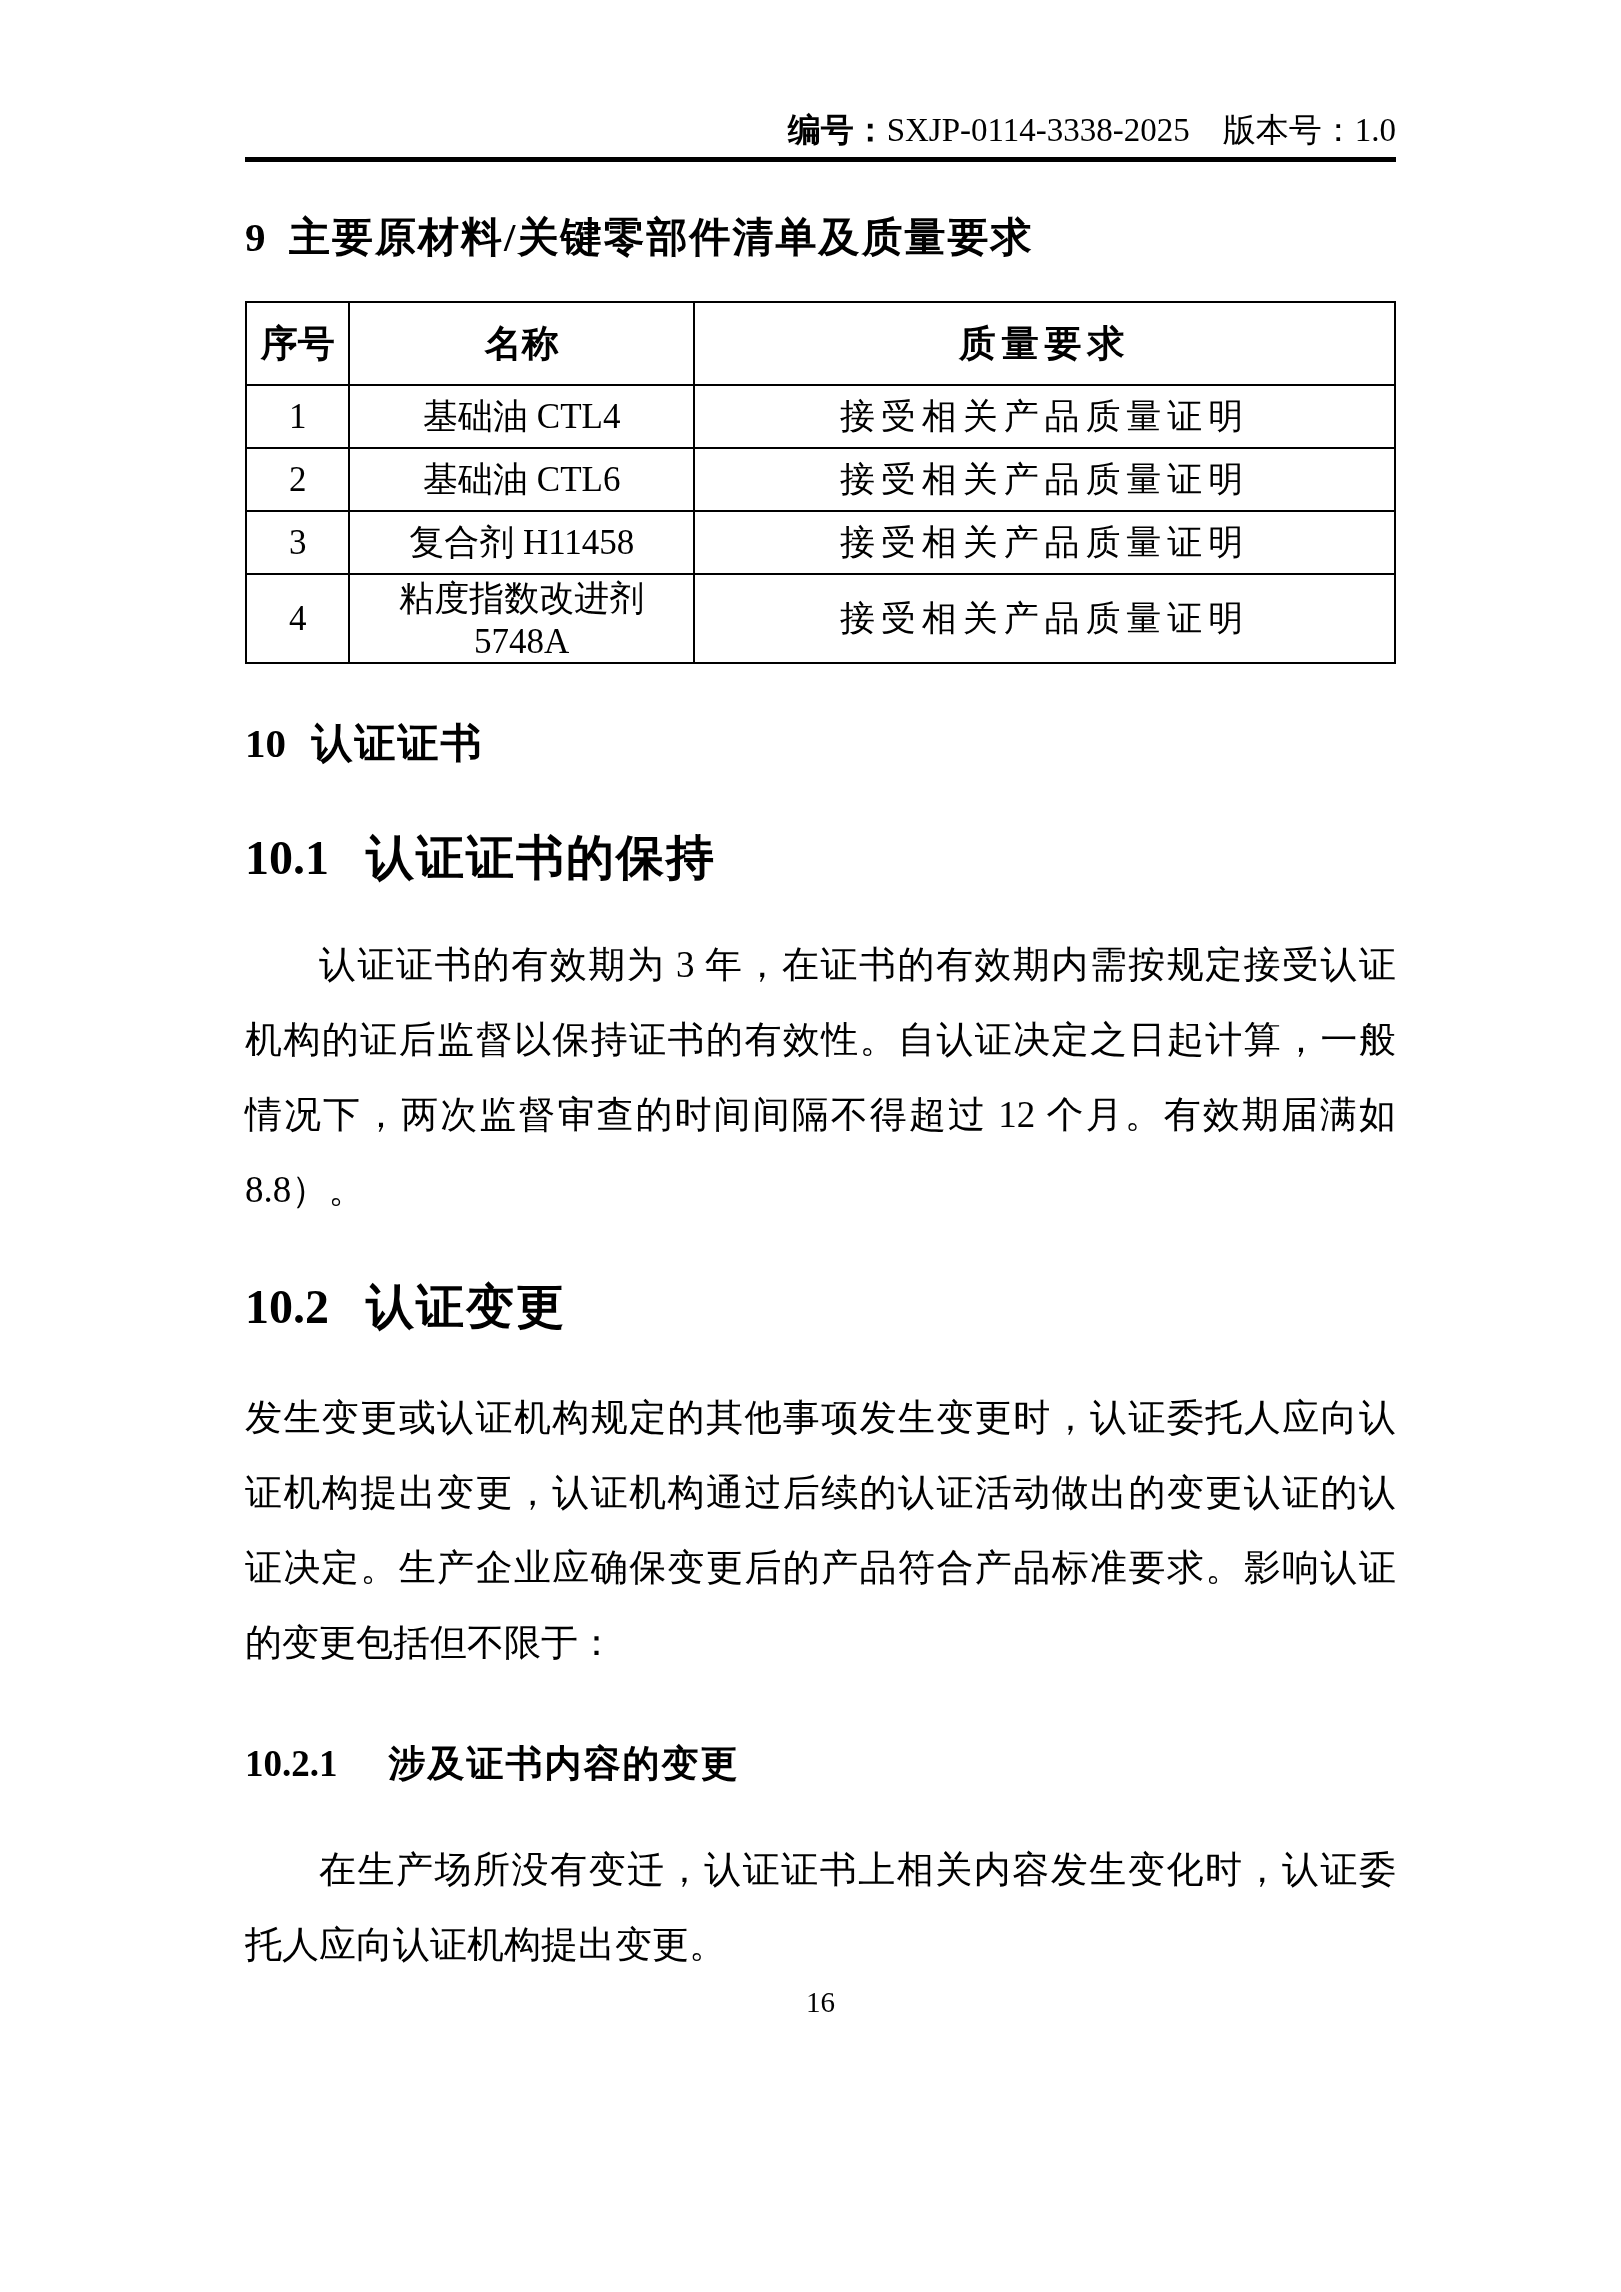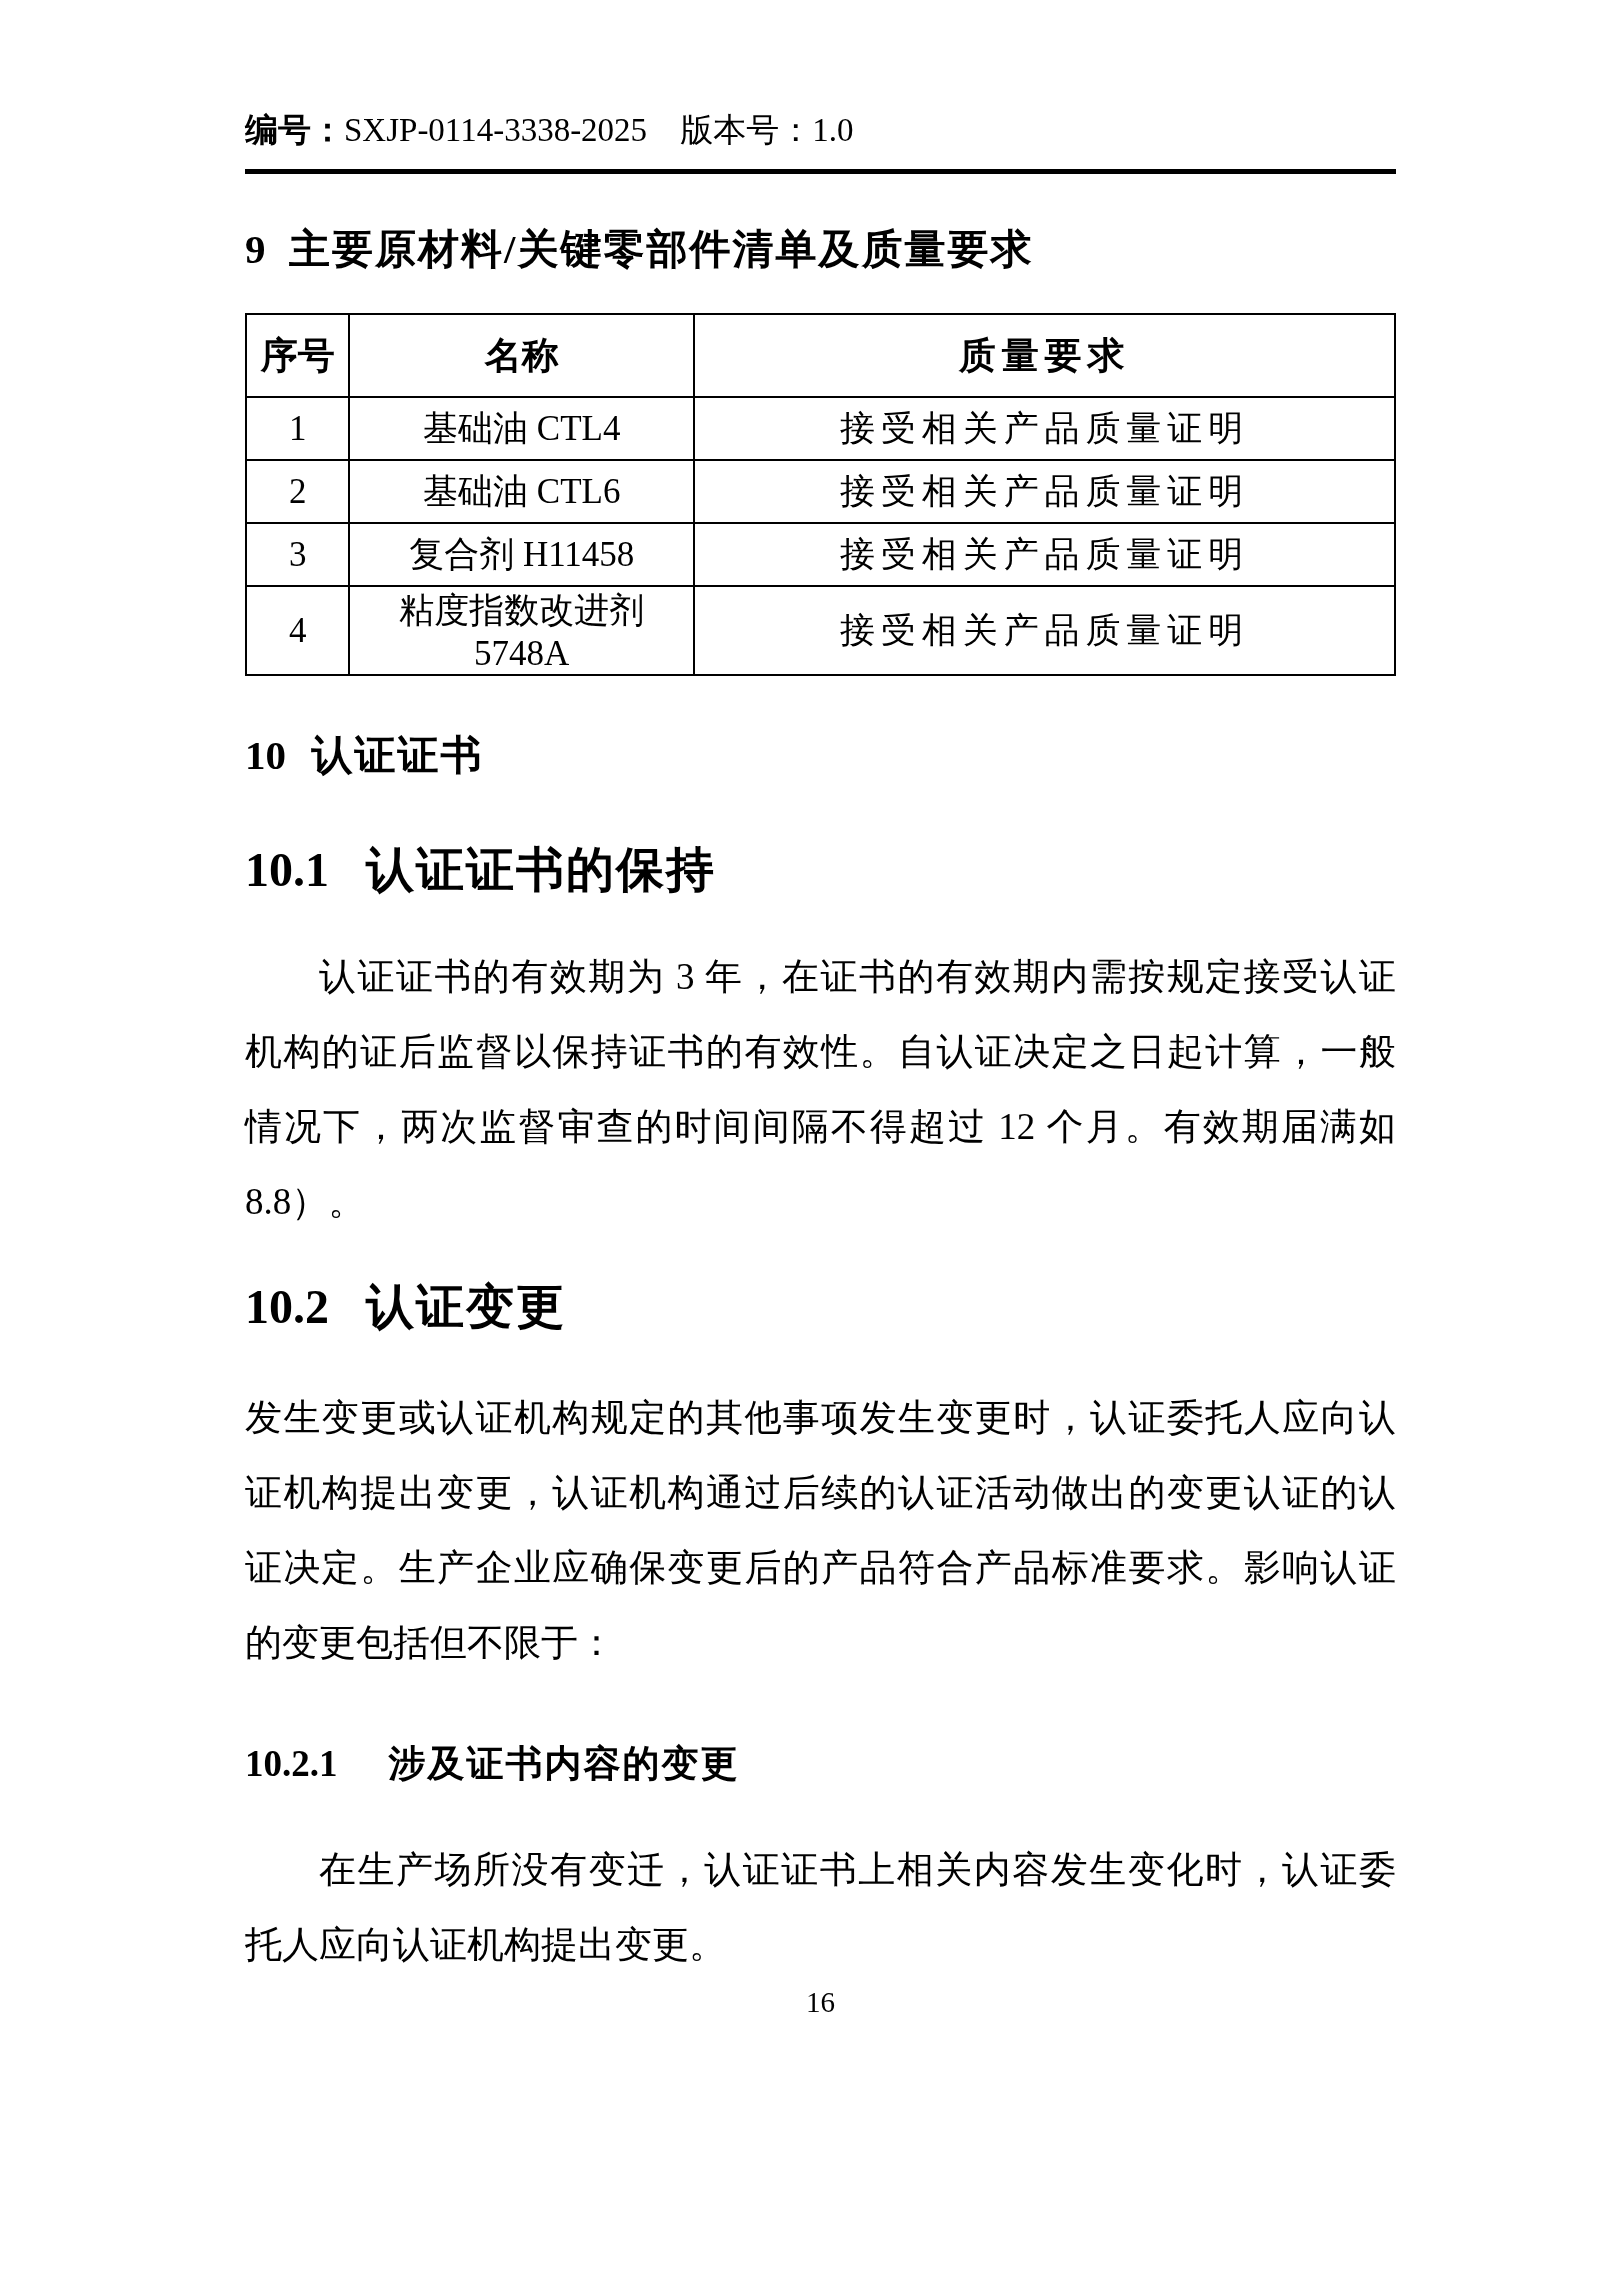--- a/index.html
+++ b/index.html
@@ -14,23 +14,23 @@
     overflow: hidden;
   }
   .content {
     margin-left: 245px;
     width: 1151px;
   }
 
   
   .page-header {
     padding-top: 110px;
-    padding-bottom: 19px;
+    padding-bottom: 7px;
     border-bottom: 5.9px solid #000;
-    text-align: left;
+    text-align: right;
     font-size: 33px;
     line-height: 39px;
     white-space: nowrap;
   }
   .page-header .lbl-bold {
     font-family: "Liberation Sans", "DejaVu Sans", sans-serif;
     font-weight: bold;
   }
   .page-header .ver-lbl { margin-left: 33px; }
 
@@ -46,21 +46,21 @@
     line-height: 45px;
     font-weight: bold;
     letter-spacing: 2px;
   }
   #h9 { margin-top: 53px; }
   #h9 .num { margin-right: 23.5px; letter-spacing: 0; }
   #h10 { margin-top: 57px; }
   #h10 .num { margin-right: 25.5px; letter-spacing: 0; }
   #h10_1 { margin-top: 69px; }
   #h10_1 .num { margin-right: 37px; letter-spacing: 0; }
-  #h10_2 { margin-top: 45px; }
+  #h10_2 { margin-top: 57px; }
   #h10_2 .num { margin-right: 37px; letter-spacing: 0; }
   #h10_2_1 { margin-top: 61px; font-size: 37px; }
   #h10_2_1 .num { margin-right: 51px; letter-spacing: 0; }
 
   
   table.materials {
     margin-top: 41px;
     width: 100%;
     border-collapse: collapse;
     table-layout: fixed;

